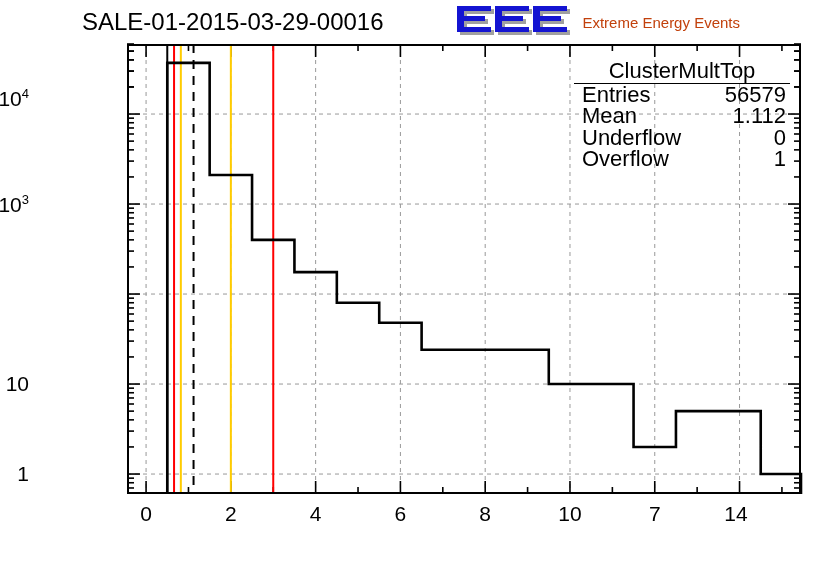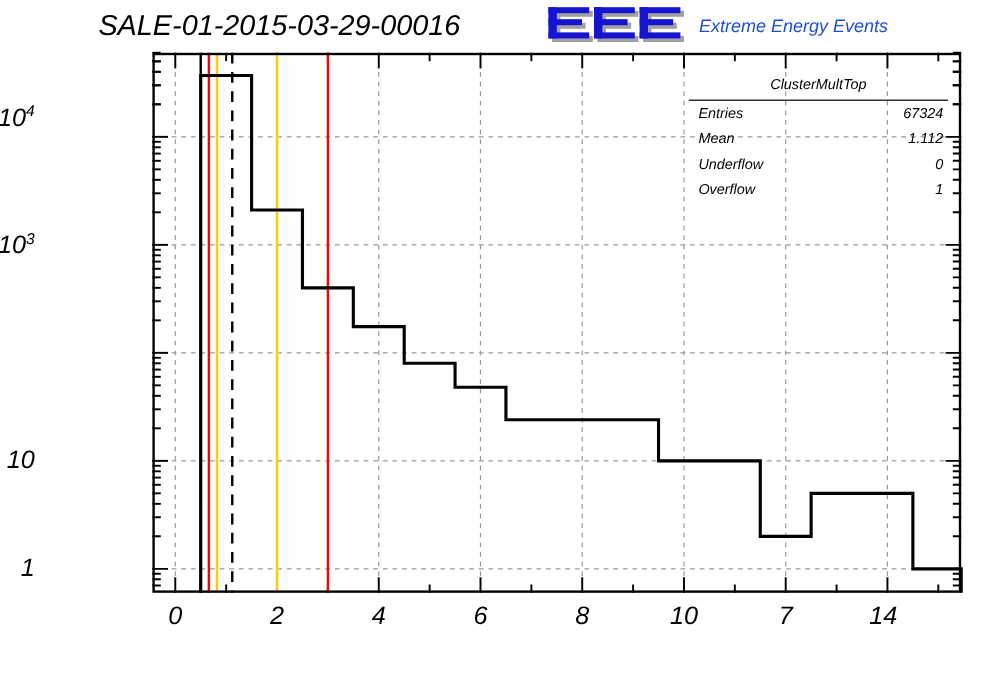--- a/index.html
+++ b/index.html
@@ -1,43 +1,43 @@
 <!DOCTYPE html>
 <html><head>
 <meta charset="utf-8">
 <title>ClusterMultTop</title>
 <style>
   html,body{margin:0;padding:0;background:#ffffff;}
   body{width:836px;height:572px;overflow:hidden;
        font-family:"Liberation Sans","DejaVu Sans",sans-serif;color:#000;}
-  #root{position:relative;width:748px;height:572px;font-style:italic;}
+  #root{position:relative;width:748px;height:572px;}
 
   
   .title{position:absolute;left:82px;top:8px;font-size:24px;letter-spacing:0px;
          white-space:nowrap;}
   .logo{position:absolute;right:8px;top:2px;height:40px;display:flex;align-items:center;}
   .logo-eee{position:relative;width:120px;height:36px;margin-right:8px;}
   .logo-text{display:flex;flex-direction:row;justify-content:center;
-             color:#1d4ed8;font-size:15px;line-height:17px;white-space:nowrap;}
+             color:#c2410c;font-size:15px;line-height:17px;white-space:nowrap;}
 
   
   #frame{position:absolute;left:127px;top:44px;width:674px;height:450px;
          border:2px solid #000;box-sizing:border-box;}
   #plot{position:absolute;left:0;top:0;width:836px;height:572px;}
 
   
   .ylab{position:absolute;text-align:right;font-size:21px;white-space:nowrap;
         transform:translateY(-50%);}
   .ylab sup{font-size:13px;vertical-align:super;}
   .xlab{position:absolute;font-size:21px;transform:translateX(-50%);}
   .axis-title{position:absolute;right:10px;top:529px;font-size:24px;white-space:nowrap;}
 
   
   #stats{position:absolute;left:574px;top:60px;width:216px;
-         font-size:12px;line-height:21.5px;}
+         font-size:22px;line-height:21.5px;}
   #stats .st-title{text-align:center;padding-bottom:1px;border-bottom:1.5px solid #000;}
   #stats .st-row{display:flex;justify-content:space-between;padding:0 4px 0 8px;}
   #stats .st-row .k{text-align:center;}
   #stats .st-row .v{text-align:right;}
 </style>
 </head>
 <body>
 
 <div id="root">
 
@@ -253,21 +253,21 @@
       <div class="xlab" style="left: 654.755px; top: 502px;">7</div>
       <div class="xlab" style="left: 736px; top: 502px;">14</div>
     </div>
 
 
   <div id="stats">
     <div class="st-title">ClusterMultTop</div>
     <div id="stats-rows">
         <div class="st-row">
           <span class="k">Entries</span>
-          <span class="v">67324</span>
+          <span class="v">56579</span>
         </div>
         <div class="st-row">
           <span class="k">Mean</span>
           <span class="v">1.112</span>
         </div>
         <div class="st-row">
           <span class="k">Underflow</span>
           <span class="v">0</span>
         </div>
         <div class="st-row">

